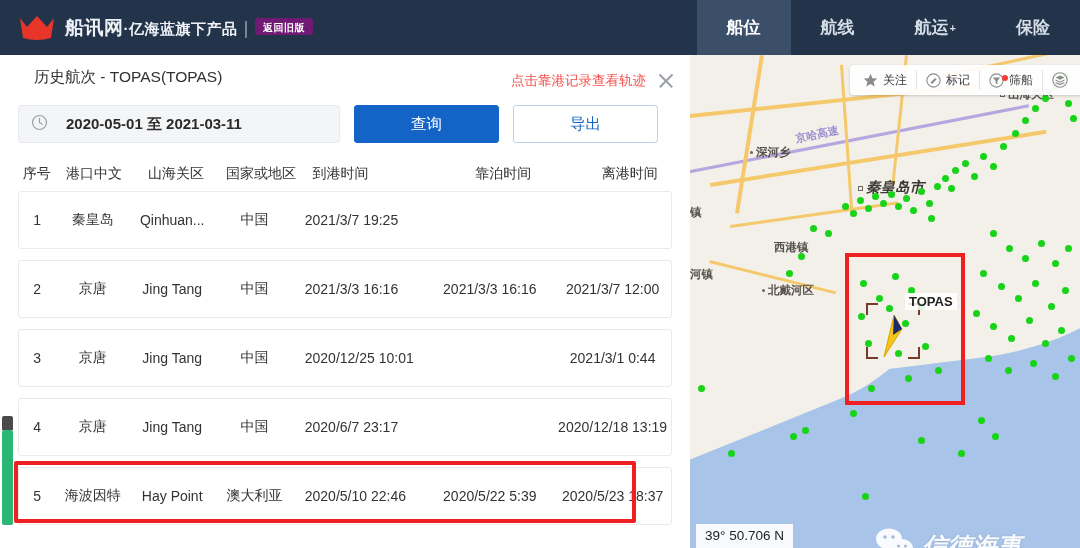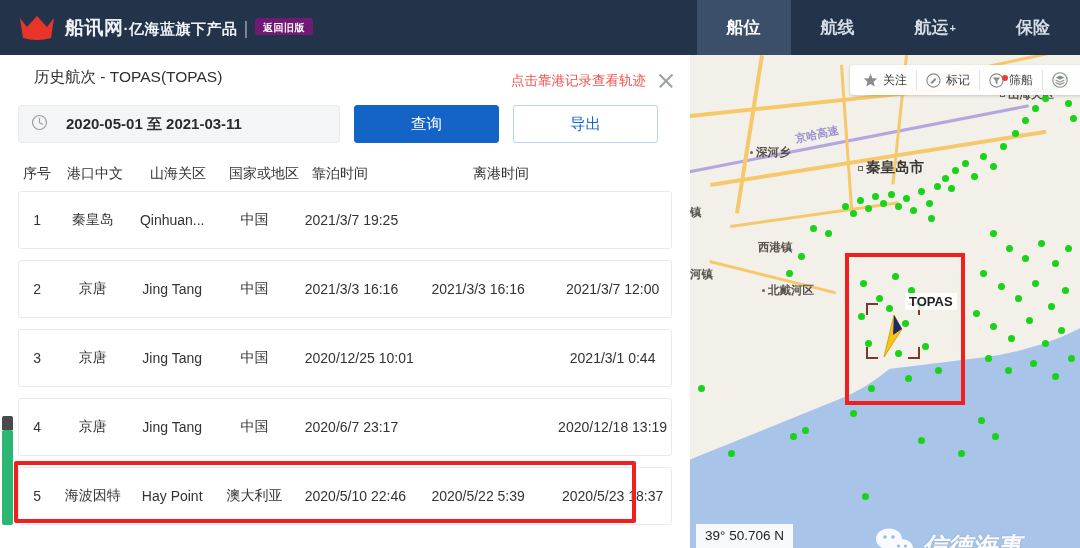--- a/index.html
+++ b/index.html
@@ -94,21 +94,21 @@
     border: 1px solid #e9eaec; border-radius: 3px; margin-bottom: 11px;
     background: #fff;
   }
   .trow .td { font-size: 14px; color: #333; white-space: nowrap; }
   
   .c-idx  { width: 38px;  text-align: center; }
   .c-cn   { width: 78px;  text-align: center; }
   .c-en   { width: 88px;  text-align: center; }
   .c-ctry { width: 84px;  text-align: center; }
   .c-t1   { width: 136px; text-align: left; padding-left: 10px; }
-  .c-t2   { width: 128px; text-align: left; padding-left: 6px; }
+  .c-t2   { width: 128px; text-align: center; padding-left: 6px; }
   .c-t3   { width: 128px; text-align: center; padding-left: 6px; }
 
   .highlight-box {
     position: absolute; left: 14px; top: 270px;
     width: 622px; height: 62px; border: 4px solid #f02020;
     border-radius: 2px; pointer-events: none;
   }
 
   
   .scrollbar {
@@ -257,20 +257,21 @@
       </div>
       <div class="btn btn-primary">查询</div>
       <div class="btn btn-ghost">导出</div>
     </div>
 
     <div class="thead">
       <div class="th c-idx">序号</div>
       <div class="th c-cn">港口中文</div>
       <div class="th c-en">山海关区</div>
       <div class="th c-ctry">国家或地区</div>
+      <div class="th c-t1">到港时间</div>
       <div class="th c-t2">靠泊时间</div>
       <div class="th c-t3">离港时间</div>
     </div>
 
     <div class="rows">
 
       <div class="trow">
         <div class="td c-idx">1</div>
         <div class="td c-cn">秦皇岛</div>
         <div class="td c-en">Qinhuan...</div>
@@ -337,24 +338,24 @@
     <div class="road major" style="left:70px; top:0px; width:4px; height:160px; transform:rotate(9deg);"></div>
     <div class="road major" style="left:150px; top:10px; width:3px; height:150px; transform:rotate(-4deg);"></div>
     <div class="road major" style="left:215px; top:0px; width:3px; height:130px; transform:rotate(6deg);"></div>
     <div class="road major" style="left:40px; top:170px; width:170px; height:3px; transform:rotate(-8deg);"></div>
     <div class="road major" style="left:20px; top:205px; width:130px; height:3px; transform:rotate(14deg);"></div>
     <div class="road major" style="left:250px; top:20px; width:120px; height:3px; transform:rotate(-12deg);"></div>
 
     <div class="maplabel" style="left:60px; top:90px;">
       <span class="dot-r"></span><span>深河乡</span>
     </div>
-    <div class="maplabel" style="left:68px; top:185px;">
+    <div class="maplabel" style="left:84px; top:185px;">
       <span>西港镇</span>
     </div>
-    <div class="maplabel big" style="left:168px; top:103px;">
+    <div class="maplabel big" style="left:168px; top:123px;font-style:italic;">
       <span class="dot-sq"></span><span>秦皇岛市</span>
     </div>
     <div class="maplabel" style="left:72px; top:228px;">
       <span class="dot-r"></span><span>北戴河区</span>
     </div>
     <div class="maplabel" style="left:310px; top:32px;">
       <span class="dot-sq"></span><span>山海关区</span>
     </div>
     <div class="maplabel" style="left:0px; top:212px;">
       <span>河镇</span>

